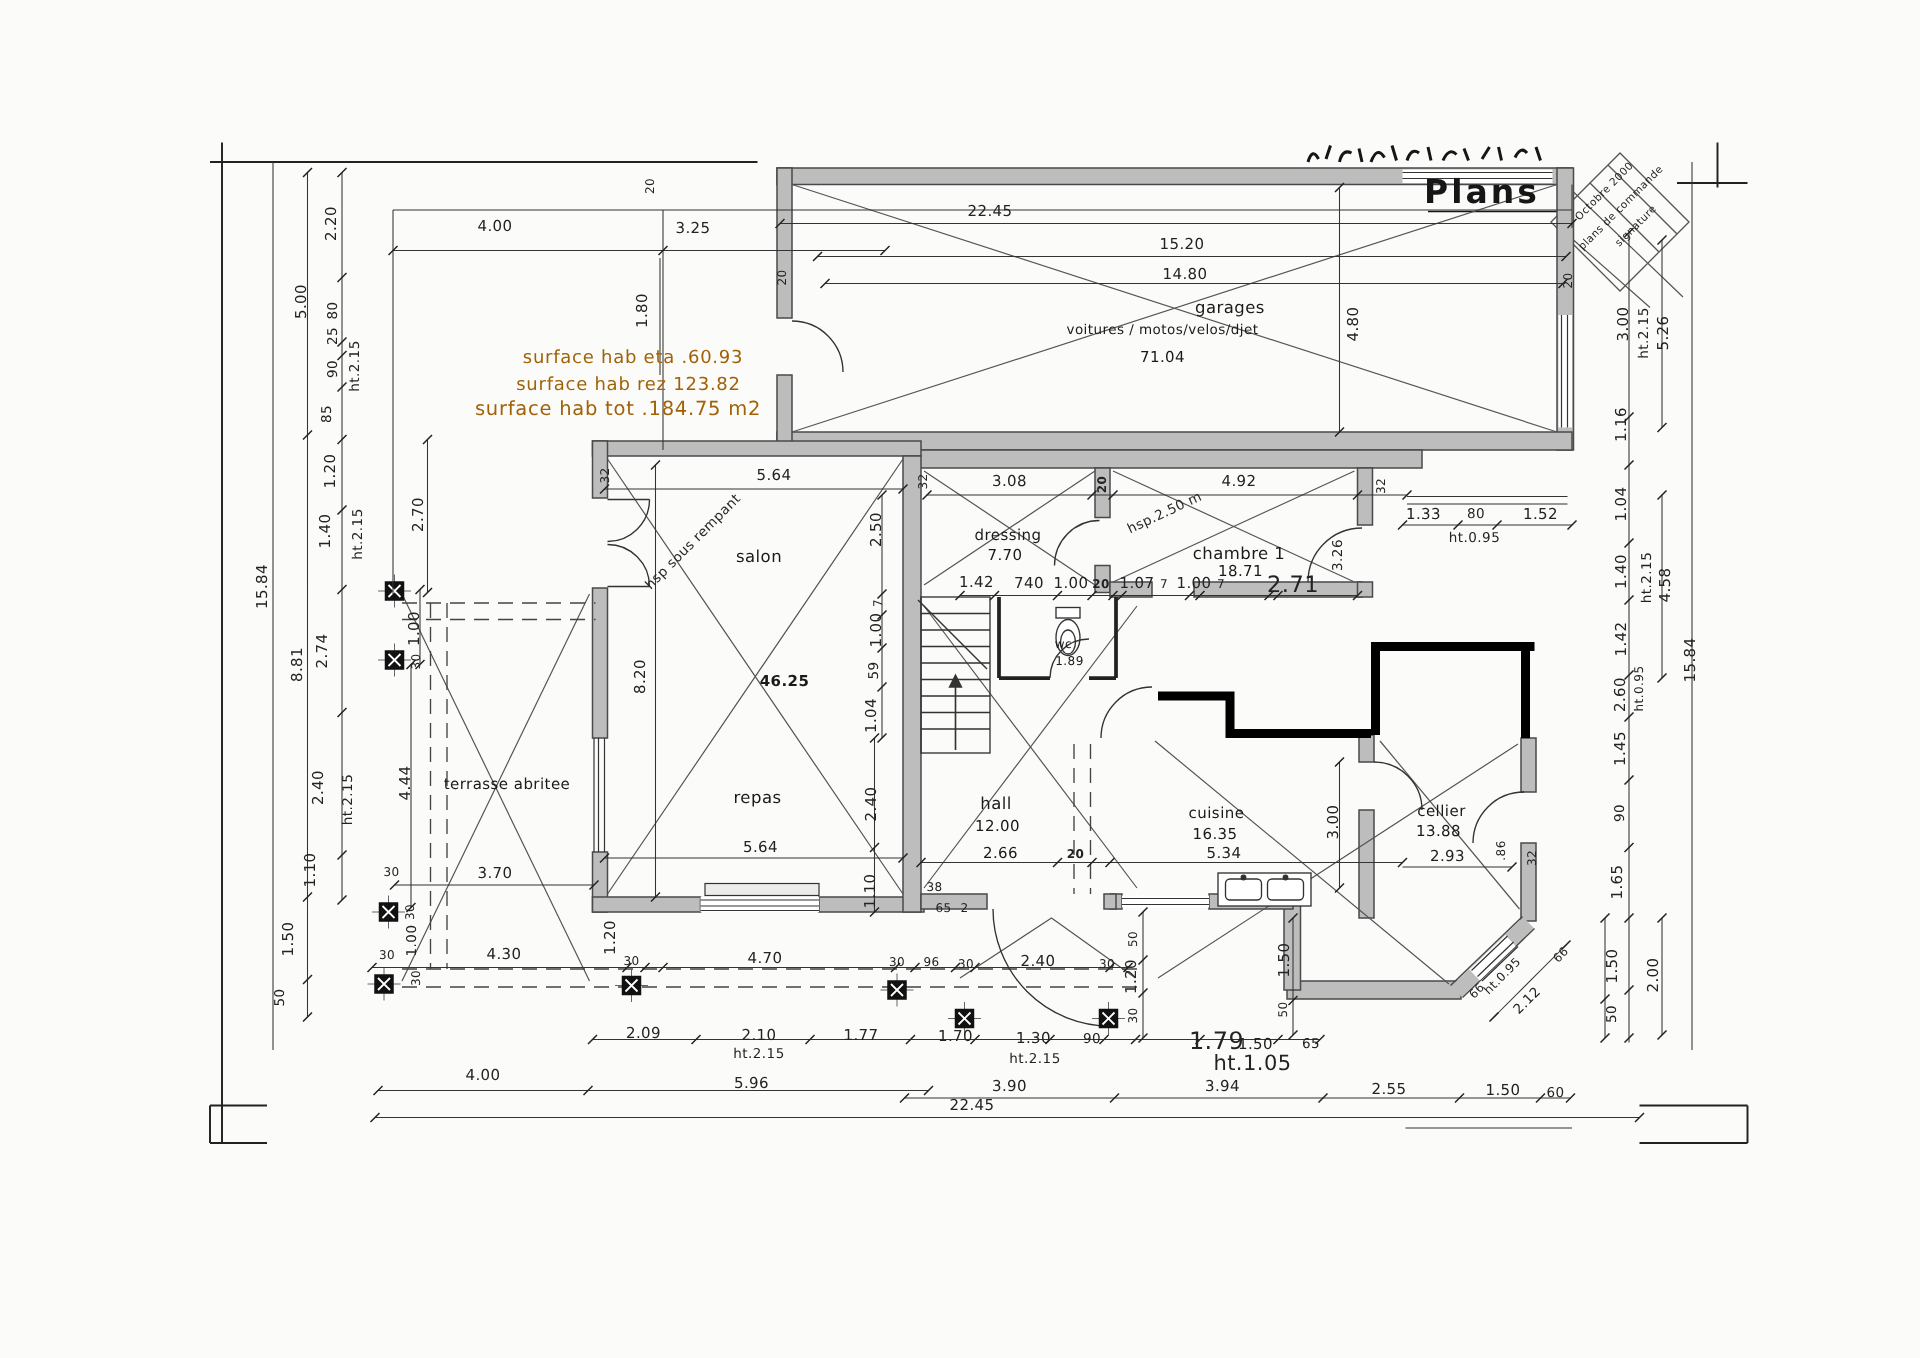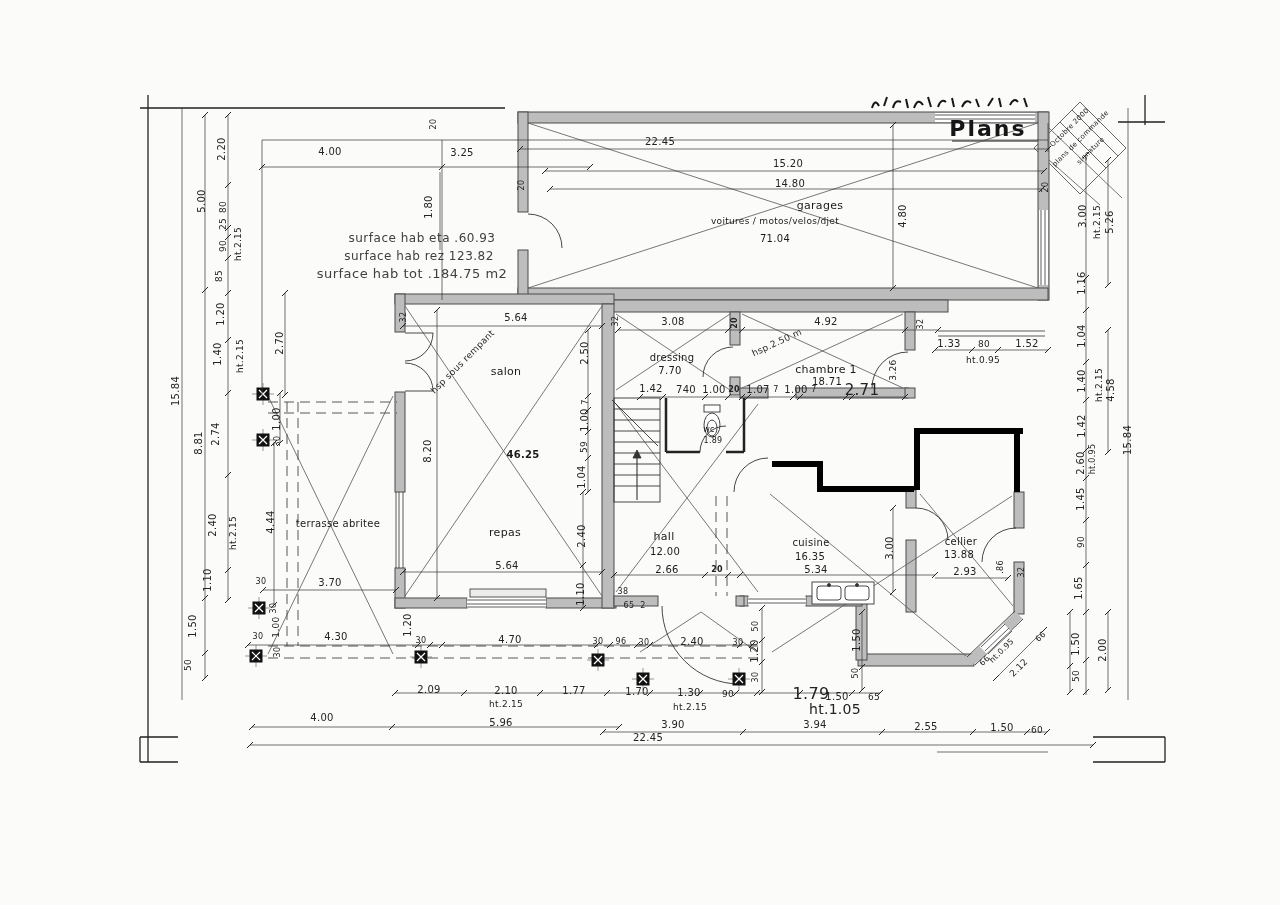--- a/index.html
+++ b/index.html
@@ -4,21 +4,21 @@
 <style>
   html,body{margin:0;padding:0;background:#e9e9e7;}
   .page{position:relative;width:1280px;height:905px;background:#fbfbf9;overflow:hidden;
         font-family:"DejaVu Sans",sans-serif;}
   svg{position:absolute;left:0;top:0;}
   #annotation-layer{position:absolute;left:0;top:0;width:1280px;height:905px;}
   .lbl{position:absolute;color:#1f1f1f;white-space:nowrap;line-height:1;
        font-family:"DejaVu Sans",sans-serif;letter-spacing:.3px;}
   .plan-title{font-weight:bold;letter-spacing:4px;color:#141414;
        font-family:"DejaVu Sans",sans-serif;text-shadow:0 0 .5px #141414;}
-  .surface-note{color:#404040;letter-spacing:.5px;}
+  .surface-note{color:#a16207;letter-spacing:.5px;}
   .sheet-plans{font-weight:bold;color:#161616;letter-spacing:2px;}
   .g-rooms{color:#1a1a1a;}
   .g-dims{color:#232323;}
   .g-slopes{color:#2a2a2a;}
 </style>
 </head>
 <body>
 
 <div class="page">
 

